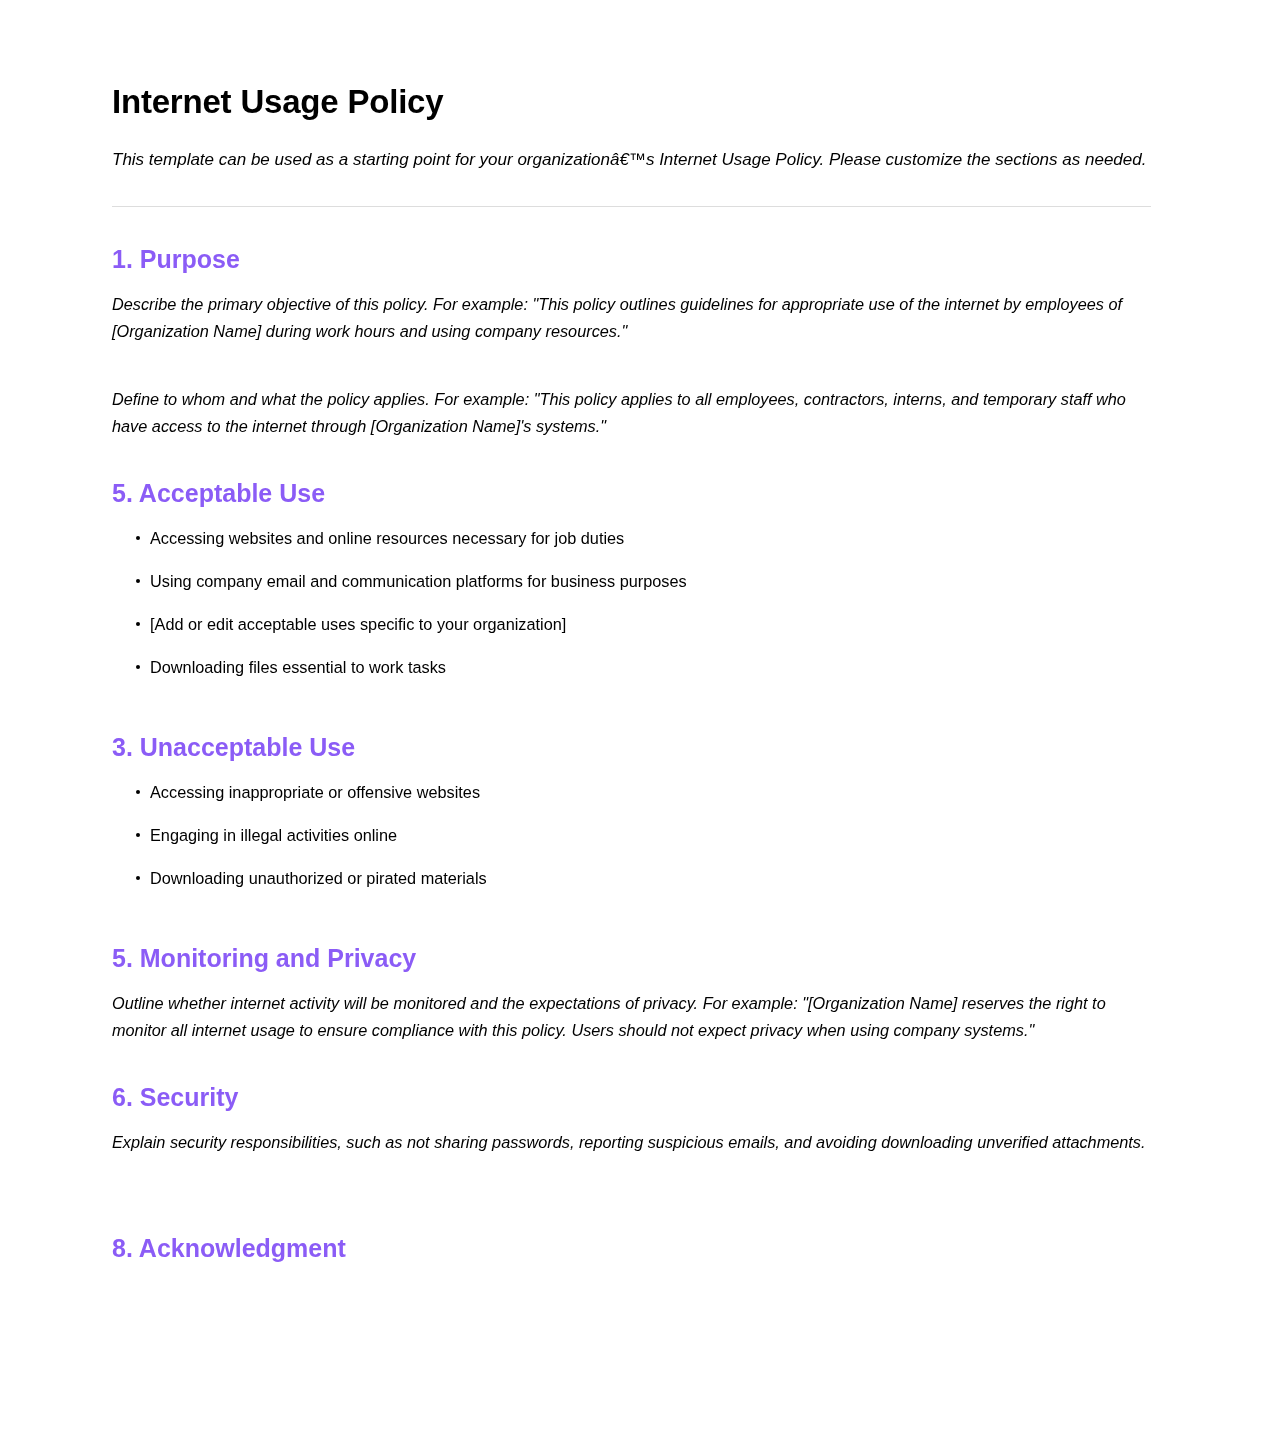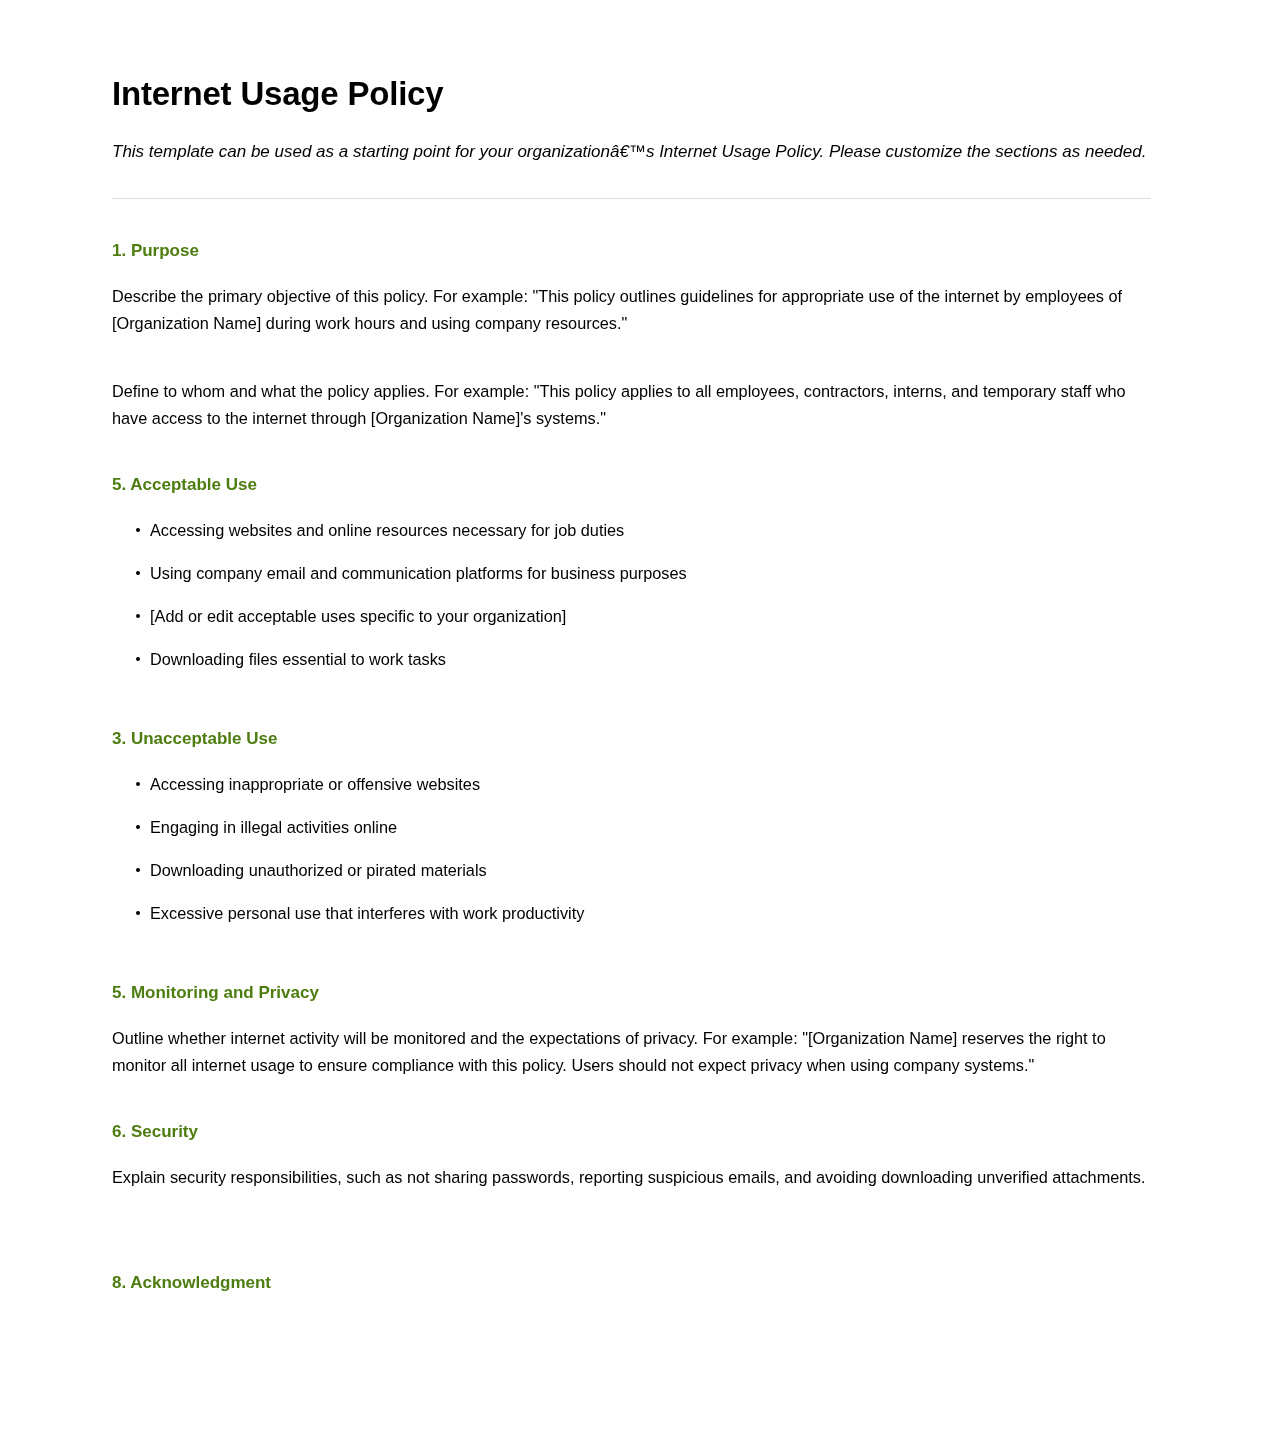--- a/index.html
+++ b/index.html
@@ -18,21 +18,21 @@
     position: relative;
     width: 1263px;
     height: 1435px;
     background: #ffffff;
     overflow: hidden;
   }
   
   .doc-clip {
     position: absolute;
     left: 0;
-    top: 4px;
+    top: 12px;
     width: 1263px;
     height: 1301px;
     overflow: hidden;
   }
   .doc {
     width: 1039px;
     margin: 0 0 0 112px;
     padding-top: 70px;
   }
   .doc-title {
@@ -54,35 +54,36 @@
     border: 0;
     border-top: 1px solid #dddddd;
     margin: 0 0 40px 0;
     width: 1039px;
     height: 0;
   }
   .section {
     margin: 0 0 4px 0;
   }
   .section-heading {
-    font-size: 17px;
+    font-size: 25px;
     font-weight: bold;
     line-height: 24px;
     margin: 0 0 20px 0;
-    color: #4d7c0f;
+    color: #8b5cf6;
   }
   .section-spacer {
     height: 38px;
   }
   .section-para {
     font-size: 16.3px;
     line-height: 26.5px;
     margin: 0;
     color: #000000;
     text-align: left;
+    font-style: italic;
   }
   .section-list {
     list-style: none;
     margin: 0;
     padding: 0;
   }
   .section-list li {
     position: relative;
     font-size: 16.3px;
     line-height: 26px;
@@ -135,21 +136,20 @@
         </ul>
       </section>
       <div class="section-spacer"></div>
 
       <section class="section">
         <h2 class="section-heading">3. Unacceptable Use</h2>
         <ul class="section-list">
           <li>Accessing inappropriate or offensive websites</li>
           <li>Engaging in illegal activities online</li>
           <li>Downloading unauthorized or pirated materials</li>
-          <li>Excessive personal use that interferes with work productivity</li>
         </ul>
       </section>
       <div class="section-spacer"></div>
 
       <section class="section">
         <h2 class="section-heading">5. Monitoring and Privacy</h2>
         <p class="section-para">Outline whether internet activity will be monitored and the expectations of privacy. For example: "[Organization Name] reserves the right to monitor all internet usage to ensure compliance with this policy. Users should not expect privacy when using company systems."</p>
       </section>
       <div class="section-spacer"></div>
 

